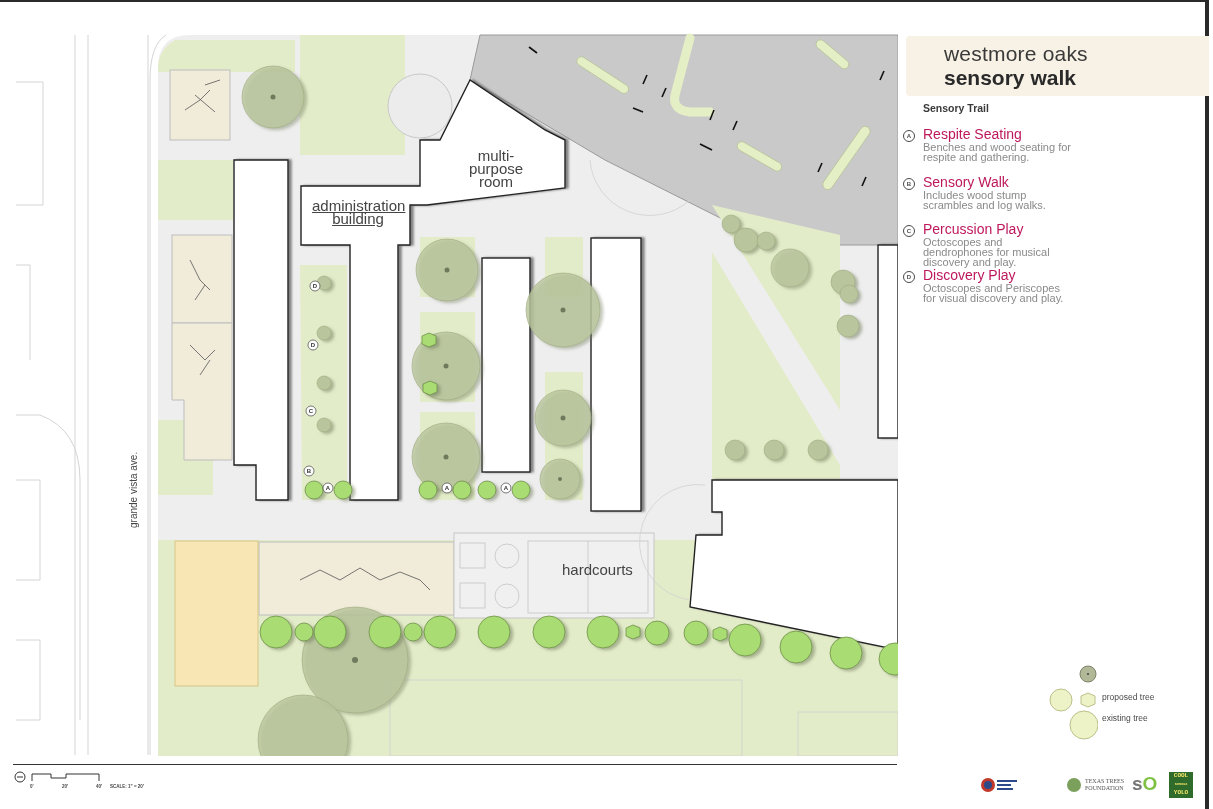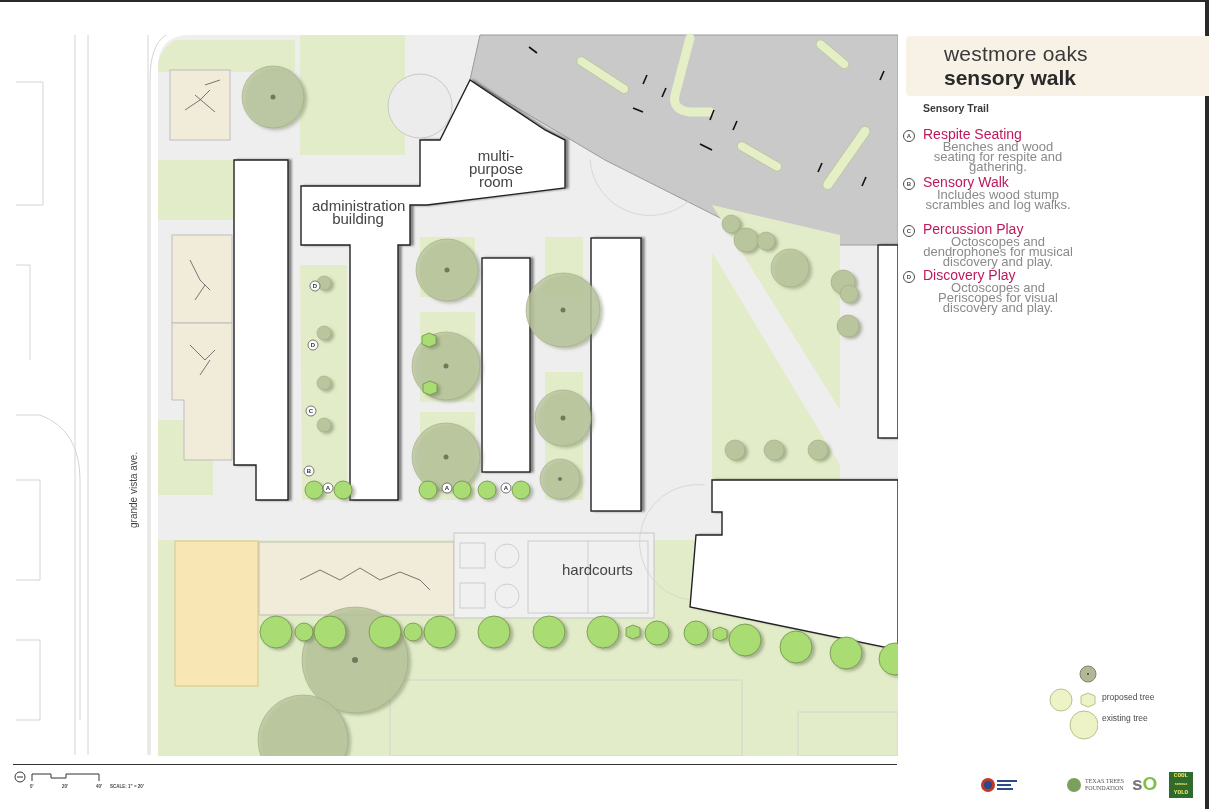--- a/index.html
+++ b/index.html
@@ -7,21 +7,21 @@
   .frame{position:absolute;left:0;top:0;width:1209px;height:809px;border-top:2px solid #2a2a2a;border-right:4px solid #2a2a2a;box-sizing:border-box;}
   .plan{position:absolute;left:0;top:30px;width:898px;height:726px;overflow:hidden;}
   .plan svg{display:block;}
   .title-box{position:absolute;left:906px;top:36px;width:303px;height:60px;background:#f8f2e6;border-radius:4px 0 0 4px;}
   .title-line1{position:absolute;left:944px;top:42px;font-size:21px;color:#3a3a3a;letter-spacing:0.2px;}
   .title-line2{position:absolute;left:944px;top:66px;font-size:21px;font-weight:bold;color:#2a2a2a;}
   .legend-head{position:absolute;left:923px;top:102px;font-size:10.5px;font-weight:bold;color:#3a3a3a;}
   .trail-item{position:absolute;left:903px;width:200px;}
   .trail-badge{position:absolute;left:0;top:1px;width:10px;height:10px;border:1px solid #4a4a4a;border-radius:50%;font-size:6px;font-weight:bold;color:#4a4a4a;text-align:center;line-height:10px;}
   .trail-title{position:absolute;left:20px;top:-3px;font-size:14px;color:#be185d;white-space:nowrap;}
-  .trail-desc{position:absolute;left:20px;top:13px;font-size:13px;color:#8a8a8a;line-height:10px;width:150px;text-align:center;}
+  .trail-desc{position:absolute;left:20px;top:13px;font-size:11px;color:#8a8a8a;line-height:10px;width:150px;}
   .key-label{position:absolute;font-size:8.5px;color:#4a4a4a;}
   .footer-line{position:absolute;left:13px;top:764px;width:884px;height:1px;background:#333;}
   .scale{position:absolute;left:14px;top:771px;}
   .scale-text{position:absolute;top:784px;font-size:4.5px;font-weight:bold;color:#444;}
   .logos{position:absolute;top:771px;height:28px;}
   .street-label{position:absolute;left:92px;top:470px;transform:rotate(-90deg);transform-origin:left top;font-size:10px;color:#444;white-space:nowrap;}
   .map-label{position:absolute;font-size:15px;color:#444;text-align:center;line-height:13px;}
 </style>
 </head>
 <body>
@@ -229,21 +229,21 @@
     <path d="M190 345 L205 360 L215 350 M200 375 L210 360"></path>
     <path d="M300 580 L320 570 L340 580 L360 568 L380 580 L400 572 L420 580 L430 590"></path>
   </g>
 </svg>
 </div>
 
 <div class="map-label" style="left:454px;top:149px;width:84px;">
   <span>multi-purpose</span><br>
   <span>room</span>
 </div>
-<div class="map-label" style="left:312px;top:199px;width:92px;">
+<div class="map-label" style="left:312px;top:199px;width:92px;text-decoration:underline;">
   <span>administration</span><br>
   <span>building</span>
 </div>
 <div class="map-label" style="left:562px;top:563px;">hardcourts</div>
 <div class="street-label" style="top:528px;left:128px;">grande vista ave.</div>
 
 <div class="title-box"></div>
 <div class="title-line1">westmore oaks</div>
 <div class="title-line2">sensory walk</div>
 

